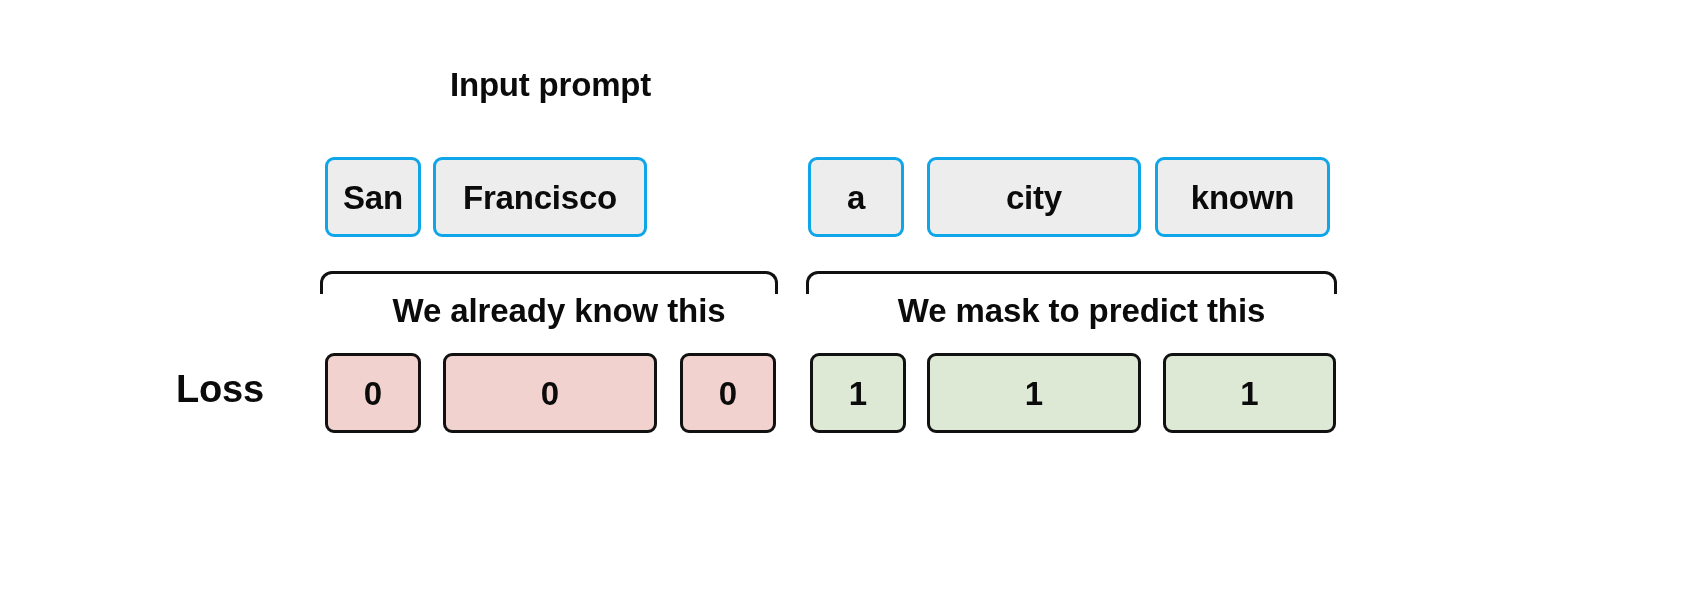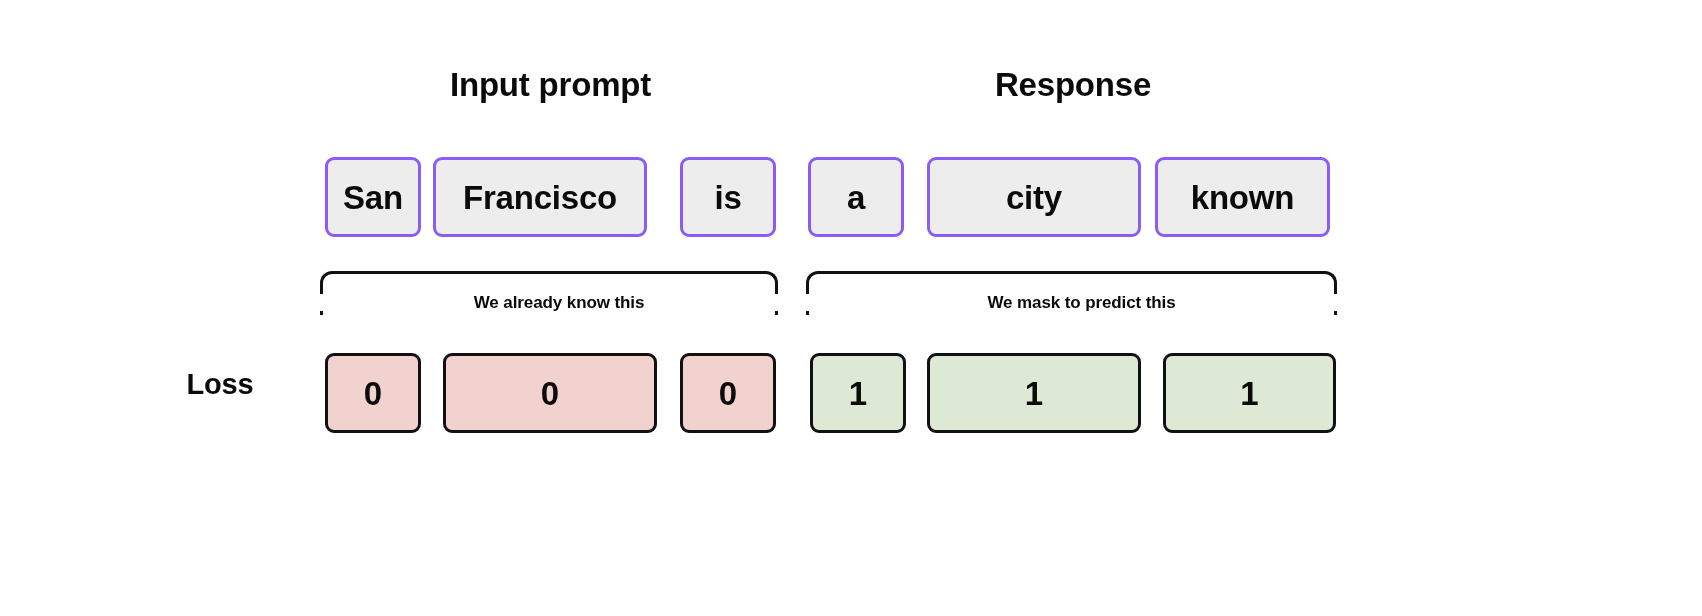--- a/index.html
+++ b/index.html
@@ -28,21 +28,21 @@
     letter-spacing: -0.2px;
     text-align: center;
     white-space: nowrap;
     line-height: 1;
   }
 
   
   .token-box {
     position: absolute;
     box-sizing: border-box;
-    border: 3px solid #8b5cf6;
+    border: 3px solid #0ea5e9;
     border-radius: 9px;
     background: #ededed;
     display: flex;
     align-items: center;
     justify-content: center;
     font-size: 33px;
     font-weight: 700;
     color: #0b0b0b;
     letter-spacing: -0.2px;
     white-space: nowrap;
@@ -54,21 +54,21 @@
     position: absolute;
     box-sizing: border-box;
     border: 3px solid #111111;
     border-bottom: none;
     border-top-left-radius: 12px;
     border-top-right-radius: 12px;
     background: transparent;
   }
   .bracket-label {
     position: absolute;
-    font-size: 17px;
+    font-size: 33px;
     font-weight: 700;
     color: #0b0b0b;
     letter-spacing: -0.1px;
     text-align: center;
     white-space: nowrap;
     line-height: 1;
     background: #ffffff;
     padding: 0 10px;
   }
 
@@ -85,39 +85,37 @@
     font-weight: 700;
     color: #0b0b0b;
     white-space: nowrap;
     line-height: 1;
   }
   .mask-box.zero { background: #f1d2ce; }
   .mask-box.one  { background: #dde9d5; }
 
   .row-label {
     position: absolute;
-    font-size: 29px;
+    font-size: 38px;
     font-weight: 700;
     color: #0b0b0b;
     letter-spacing: -0.2px;
     text-align: center;
     line-height: 1.15;
   }
 </style>
 </head>
 <body>
 
 <div id="canvas">
 
   <div class="section-header" style="left:325px; top:68px; width:451px;">Input prompt</div>
-  <div class="section-header" style="left:808px; top:68px; width:530px;">Response</div>
 
   <div class="token-box" style="left:325px; top:157px; width:96px; height:80px;">San</div>
   <div class="token-box" style="left:433px; top:157px; width:214px; height:80px;">Francisco</div>
-  <div class="token-box" style="left:680px; top:157px; width:96px; height:80px;">is</div>
   <div class="token-box" style="left:808px; top:157px; width:96px; height:80px;">a</div>
   <div class="token-box" style="left:927px; top:157px; width:214px; height:80px;">city</div>
   <div class="token-box" style="left:1155px; top:157px; width:175px; height:80px;">known</div>
 
   <div class="bracket" style="left:320px; top:271px; width:458px; height:44px;"></div>
   <div class="bracket-label" style="left:320px; top:294px; width:458px;">We already know this</div>
 
   <div class="bracket" style="left:806px; top:271px; width:531px; height:44px;"></div>
   <div class="bracket-label" style="left:806px; top:294px; width:531px;">We mask to predict this</div>
 

